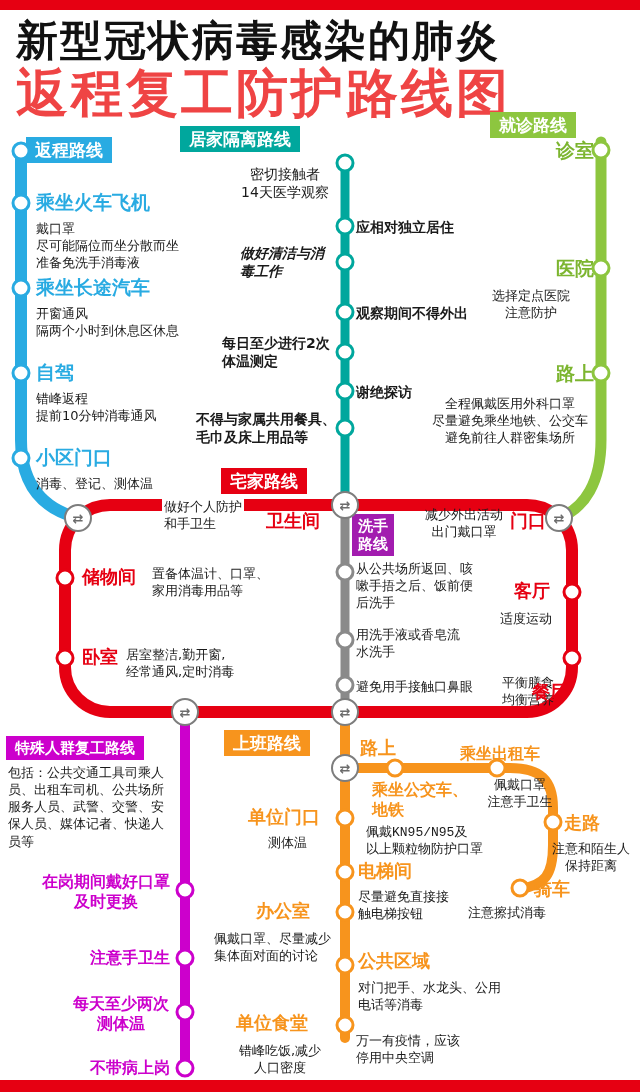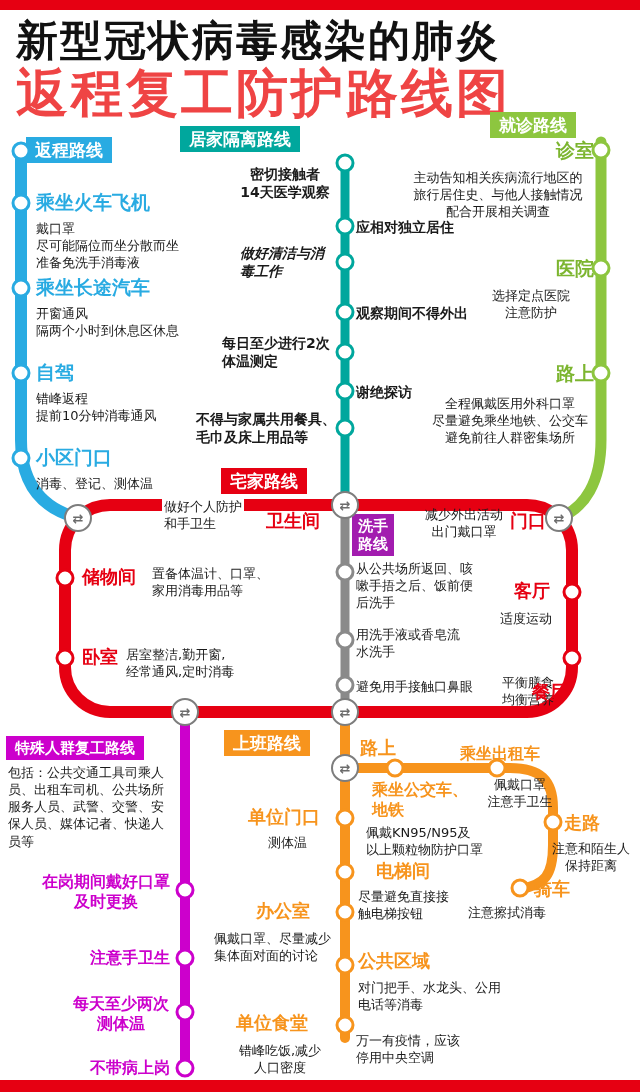--- a/index.html
+++ b/index.html
@@ -60,21 +60,21 @@
   <div class="dot bd-blue" style="left:21px;top:373px;"></div>
   <div class="sn sz19 t-blue" style="left:36px;top:361px;">自驾</div>
   <div class="nt" style="left:36px;top:390px;">错峰返程
 提前10分钟消毒通风</div>
 
   <div class="dot bd-blue" style="left:21px;top:458px;"></div>
   <div class="sn sz19 t-blue" style="left:36px;top:446px;">小区门口</div>
   <div class="nt" style="left:36px;top:475px;">消毒、登记、测体温</div>
 
   <div class="lbl bg-teal" style="left:180px;top:126px;">居家隔离路线</div>
-  <div class="nt ctr" style="left:230px;top:165px;width:110px;font-size:14px;font-weight:700;">密切接触者
+  <div class="nt ctr" style="left:230px;top:165px;width:110px;font-size:14px;font-weight:400;">密切接触者
 14天医学观察</div>
   <div class="dot bd-teal" style="left:345px;top:163px;"></div>
 
   <div class="dot bd-teal" style="left:345px;top:226px;"></div>
   <div class="nt sz14" style="left:356px;top:218px;">应相对独立居住</div>
 
   <div class="dot bd-teal" style="left:345px;top:262px;"></div>
   <div class="nt sz14" style="left:240px;top:244px;font-style:italic;">做好清洁与消
 毒工作</div>
 
@@ -89,23 +89,20 @@
   <div class="nt sz14" style="left:356px;top:383px;">谢绝探访</div>
 
   <div class="dot bd-teal" style="left:345px;top:428px;"></div>
   <div class="nt sz14" style="left:196px;top:410px;">不得与家属共用餐具、
 毛巾及床上用品等</div>
 
   <div class="lbl bg-green" style="left:490px;top:112px;">就诊路线</div>
 
   <div class="dot bd-green" style="left:601px;top:150px;"></div>
   <div class="sn sz19 t-green" style="left:556px;top:139px;">诊室</div>
-  <div class="nt ctr" style="left:402px;top:169px;width:192px;">主动告知相关疾病流行地区的
-旅行居住史、与他人接触情况
-配合开展相关调查</div>
 
   <div class="dot bd-green" style="left:601px;top:268px;"></div>
   <div class="sn sz19 t-green" style="left:556px;top:257px;">医院</div>
   <div class="nt ctr" style="left:470px;top:287px;width:122px;">选择定点医院
 注意防护</div>
 
   <div class="dot bd-green" style="left:601px;top:373px;"></div>
   <div class="sn sz19 t-green" style="left:556px;top:362px;">路上</div>
   <div class="nt ctr" style="left:425px;top:395px;width:170px;">全程佩戴医用外科口罩
 尽量避免乘坐地铁、公交车
@@ -176,21 +173,21 @@
   <div class="dot bd-purple" style="left:185px;top:1068px;"></div>
   <div class="sn sz16 t-purple" style="left:90px;top:1058px;">不带病上岗</div>
 
   <div class="lbl bg-orange" style="left:224px;top:730px;">上班路线</div>
 
   <div class="sn sz18 t-orange" style="left:360px;top:737px;">路上</div>
 
   <div class="dot bd-orange" style="left:395px;top:768px;"></div>
   <div class="sn sz16 t-orange" style="left:372px;top:780px;">乘坐公交车、
 地铁</div>
-  <div class="nt" style="left:366px;top:824px;">佩戴KN95/N95及
+  <div class="nt" style="left:366px;top:824px;font-family:Liberation Mono, monospace;">佩戴KN95/N95及
 以上颗粒物防护口罩</div>
 
   <div class="dot bd-orange" style="left:497px;top:768px;"></div>
   <div class="sn sz16 t-orange" style="left:460px;top:744px;">乘坐出租车</div>
   <div class="nt ctr" style="left:478px;top:776px;width:84px;">佩戴口罩
 注意手卫生</div>
 
   <div class="dot bd-orange" style="left:553px;top:822px;"></div>
   <div class="sn sz18 t-orange" style="left:564px;top:812px;">走路</div>
   <div class="nt ctr" style="left:546px;top:840px;width:90px;">注意和陌生人
@@ -198,21 +195,21 @@
 
   <div class="dot bd-orange" style="left:520px;top:888px;"></div>
   <div class="sn sz18 t-orange" style="left:534px;top:878px;">骑车</div>
   <div class="nt" style="left:468px;top:904px;">注意擦拭消毒</div>
 
   <div class="dot bd-orange" style="left:345px;top:818px;"></div>
   <div class="sn sz18 t-orange" style="left:248px;top:806px;">单位门口</div>
   <div class="nt" style="left:268px;top:834px;">测体温</div>
 
   <div class="dot bd-orange" style="left:345px;top:872px;"></div>
-  <div class="sn sz18 t-orange" style="left:358px;top:860px;margin-left:18px;">电梯间</div>
+  <div class="sn sz18 t-orange" style="left:358px;top:860px;">电梯间</div>
   <div class="nt" style="left:358px;top:888px;">尽量避免直接接
 触电梯按钮</div>
 
   <div class="dot bd-orange" style="left:345px;top:912px;"></div>
   <div class="sn sz18 t-orange" style="left:256px;top:900px;">办公室</div>
   <div class="nt" style="left:214px;top:930px;">佩戴口罩、尽量减少
 集体面对面的讨论</div>
 
   <div class="dot bd-orange" style="left:345px;top:965px;"></div>
   <div class="sn sz18 t-orange" style="left:358px;top:950px;">公共区域</div>

